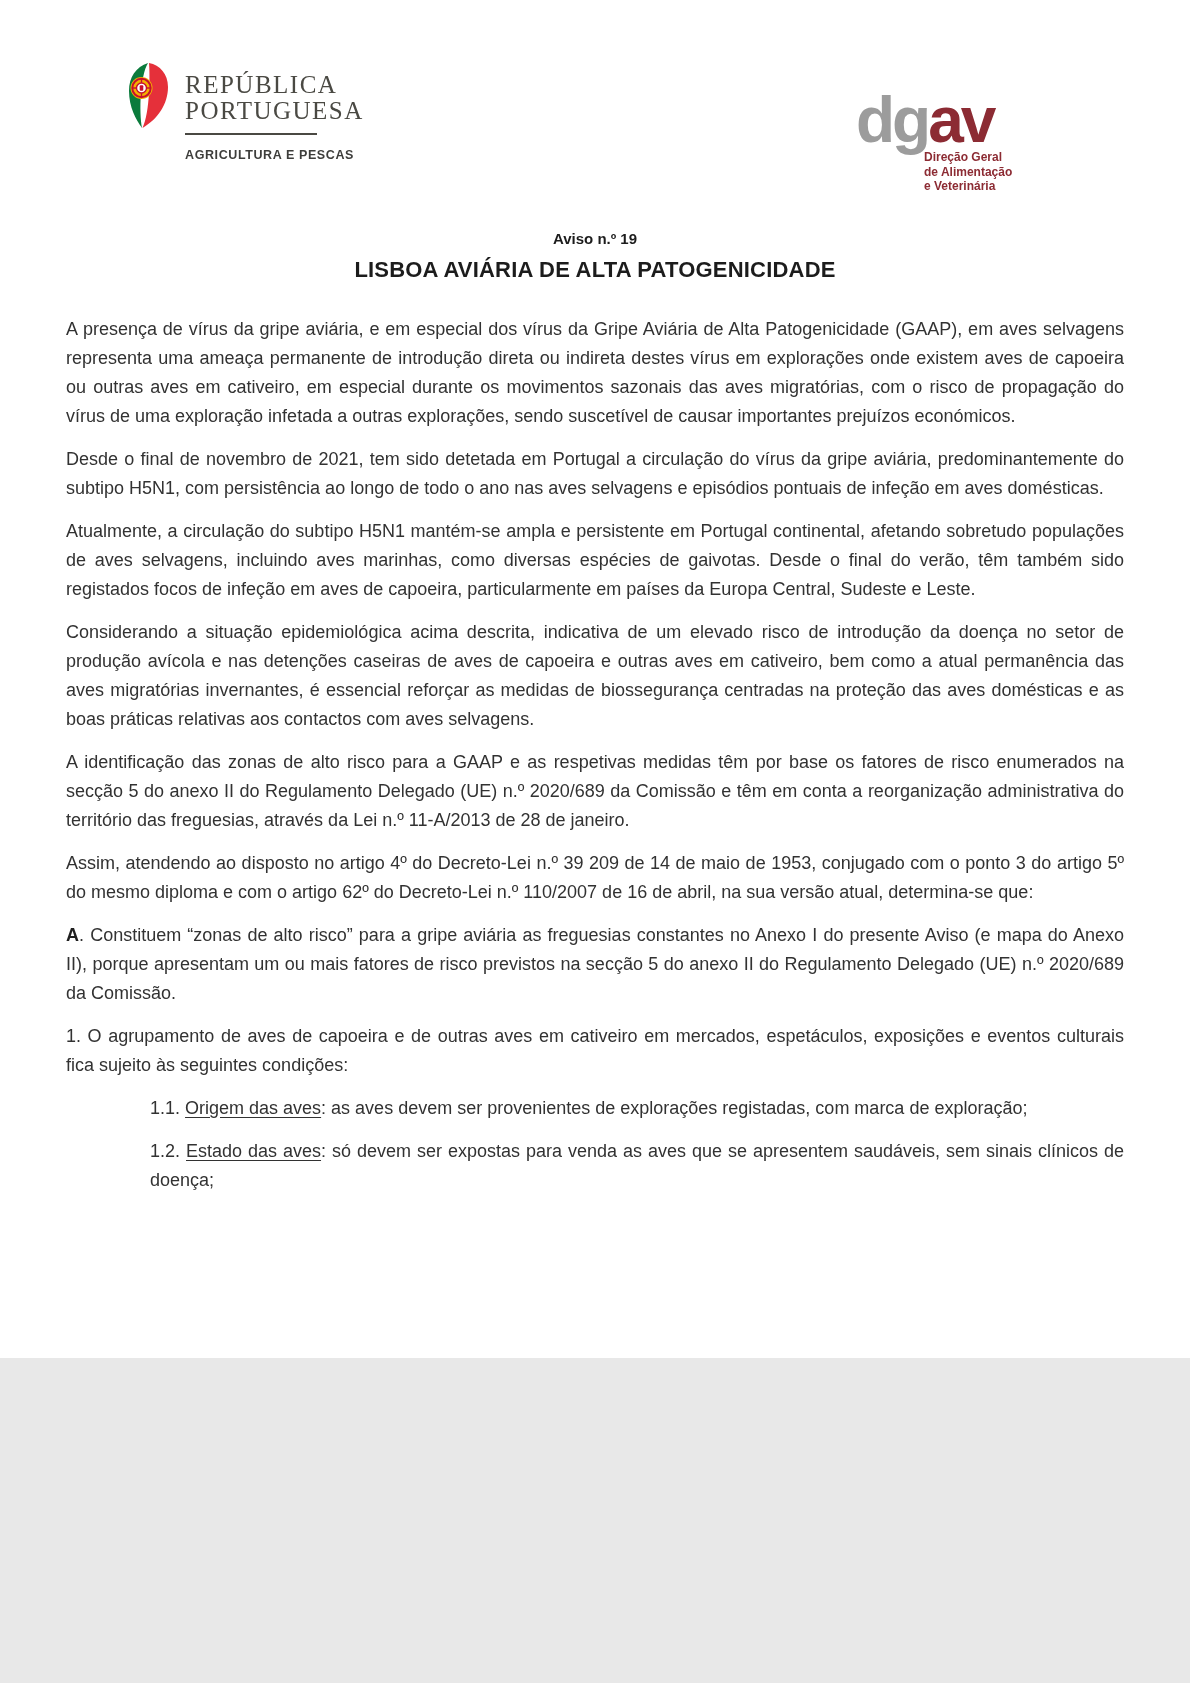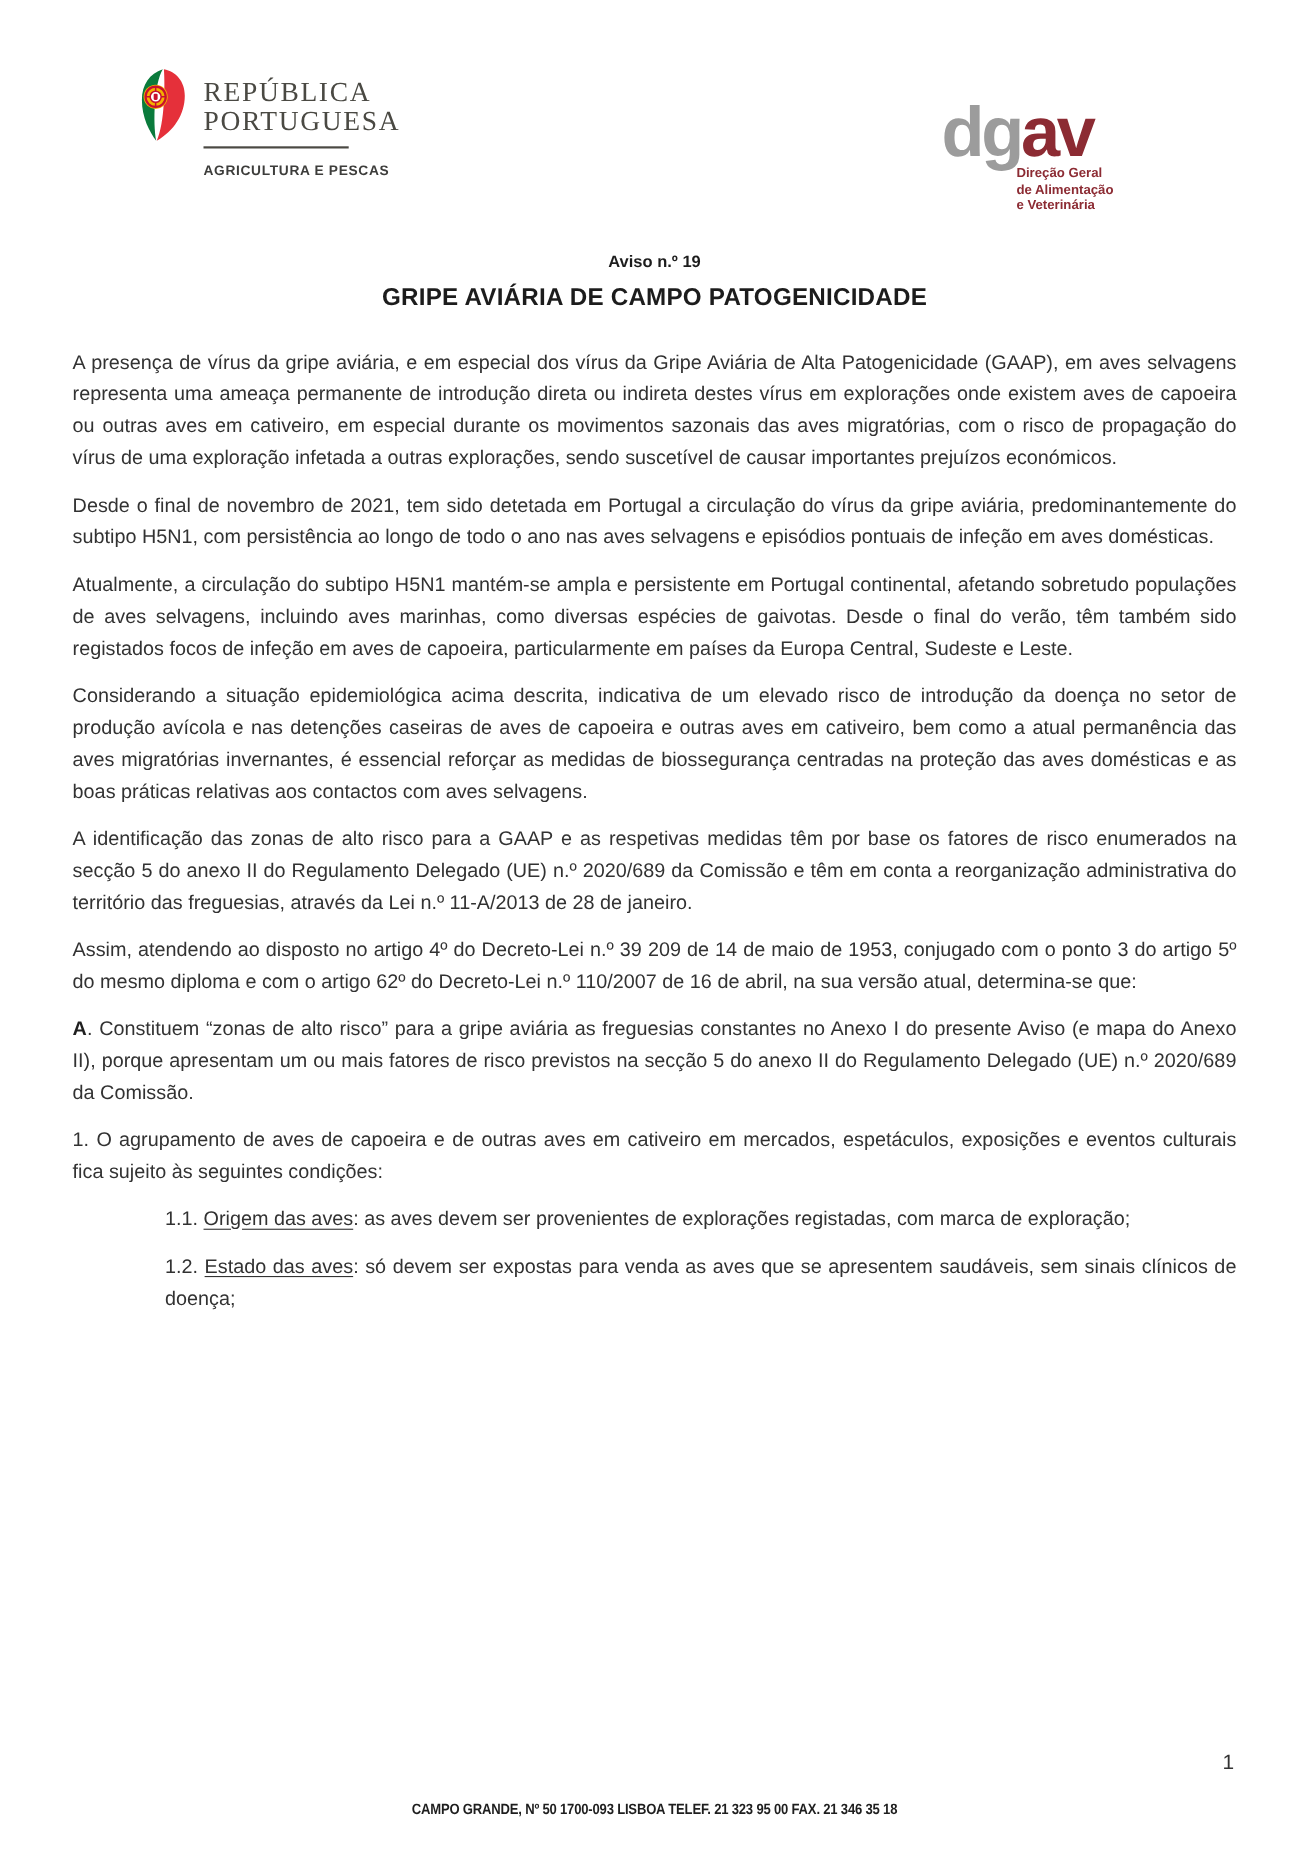--- a/index.html
+++ b/index.html
@@ -1,18 +1,18 @@
 <!DOCTYPE html>
 <html lang="pt"><head>
 <meta charset="utf-8">
 <style>
   html,body { margin:0; padding:0; background:#e8e8e8; }
   .page {
     position:relative;
-    width:1190px; height:1683px;
+    width:1190px; height:1358px;
     margin:0 auto;
     background:#ffffff;
     font-family:"Liberation Sans", sans-serif;
     color:#333333;
     overflow:hidden;
   }
 
   
   .gov-logo { position:absolute; left:127px; top:62px; display:flex; align-items:flex-start; }
   .emblem { width:44px; height:68px; flex:0 0 auto; }
@@ -95,21 +95,21 @@
     <div class="dgav-word"><span style="color:#9c9c9c">dg</span><span style="color:#8c2b33">av</span></div>
     <div class="dgav-sub" style="color:#8c2b33">
       <div>Direção Geral</div>
       <div>de Alimentação</div>
       <div>e Veterinária</div>
     </div>
   </div>
 
   <div class="title">
     <div class="t1">Aviso n.º 19</div>
-    <div class="t2">GRIPE AVIÁRIA DE CAMPO PATOGENICIDADE</div>
+    <div class="t2">LISBOA AVIÁRIA DE ALTA PATOGENICIDADE</div>
   </div>
 
   <main class="content">
     <p>A presença de vírus da gripe aviária, e em especial dos vírus da Gripe Aviária de Alta Patogenicidade (GAAP), em aves selvagens representa uma ameaça permanente de introdução direta ou indireta destes vírus em explorações onde existem aves de capoeira ou outras aves em cativeiro, em especial durante os movimentos sazonais das aves migratórias, com o risco de propagação do vírus de uma exploração infetada a outras explorações, sendo suscetível de causar importantes prejuízos económicos.</p>
     <p>Desde o final de novembro de 2021, tem sido detetada em Portugal a circulação do vírus da gripe aviária, predominantemente do subtipo H5N1, com persistência ao longo de todo o ano nas aves selvagens e episódios pontuais de infeção em aves domésticas.</p>
     <p>Atualmente, a circulação do subtipo H5N1 mantém-se ampla e persistente em Portugal continental, afetando sobretudo populações de aves selvagens, incluindo aves marinhas, como diversas espécies de gaivotas. Desde o final do verão, têm também sido registados focos de infeção em aves de capoeira, particularmente em países da Europa Central, Sudeste e Leste.</p>
     <p>Considerando a situação epidemiológica acima descrita, indicativa de um elevado risco de introdução da doença no setor de produção avícola e nas detenções caseiras de aves de capoeira e outras aves em cativeiro, bem como a atual permanência das aves migratórias invernantes, é essencial reforçar as medidas de biossegurança centradas na proteção das aves domésticas e as boas práticas relativas aos contactos com aves selvagens.</p>
     <p>A identificação das zonas de alto risco para a GAAP e as respetivas medidas têm por base os fatores de risco enumerados na secção 5 do anexo II do Regulamento Delegado (UE) n.º 2020/689 da Comissão e têm em conta a reorganização administrativa do território das freguesias, através da Lei n.º 11-A/2013 de 28 de janeiro.</p>
     <p>Assim, atendendo ao disposto no artigo 4º do Decreto-Lei n.º 39 209 de 14 de maio de 1953, conjugado com o ponto 3 do artigo 5º do mesmo diploma e com o artigo 62º do Decreto-Lei n.º 110/2007 de 16 de abril, na sua versão atual, determina-se que:</p>
 

